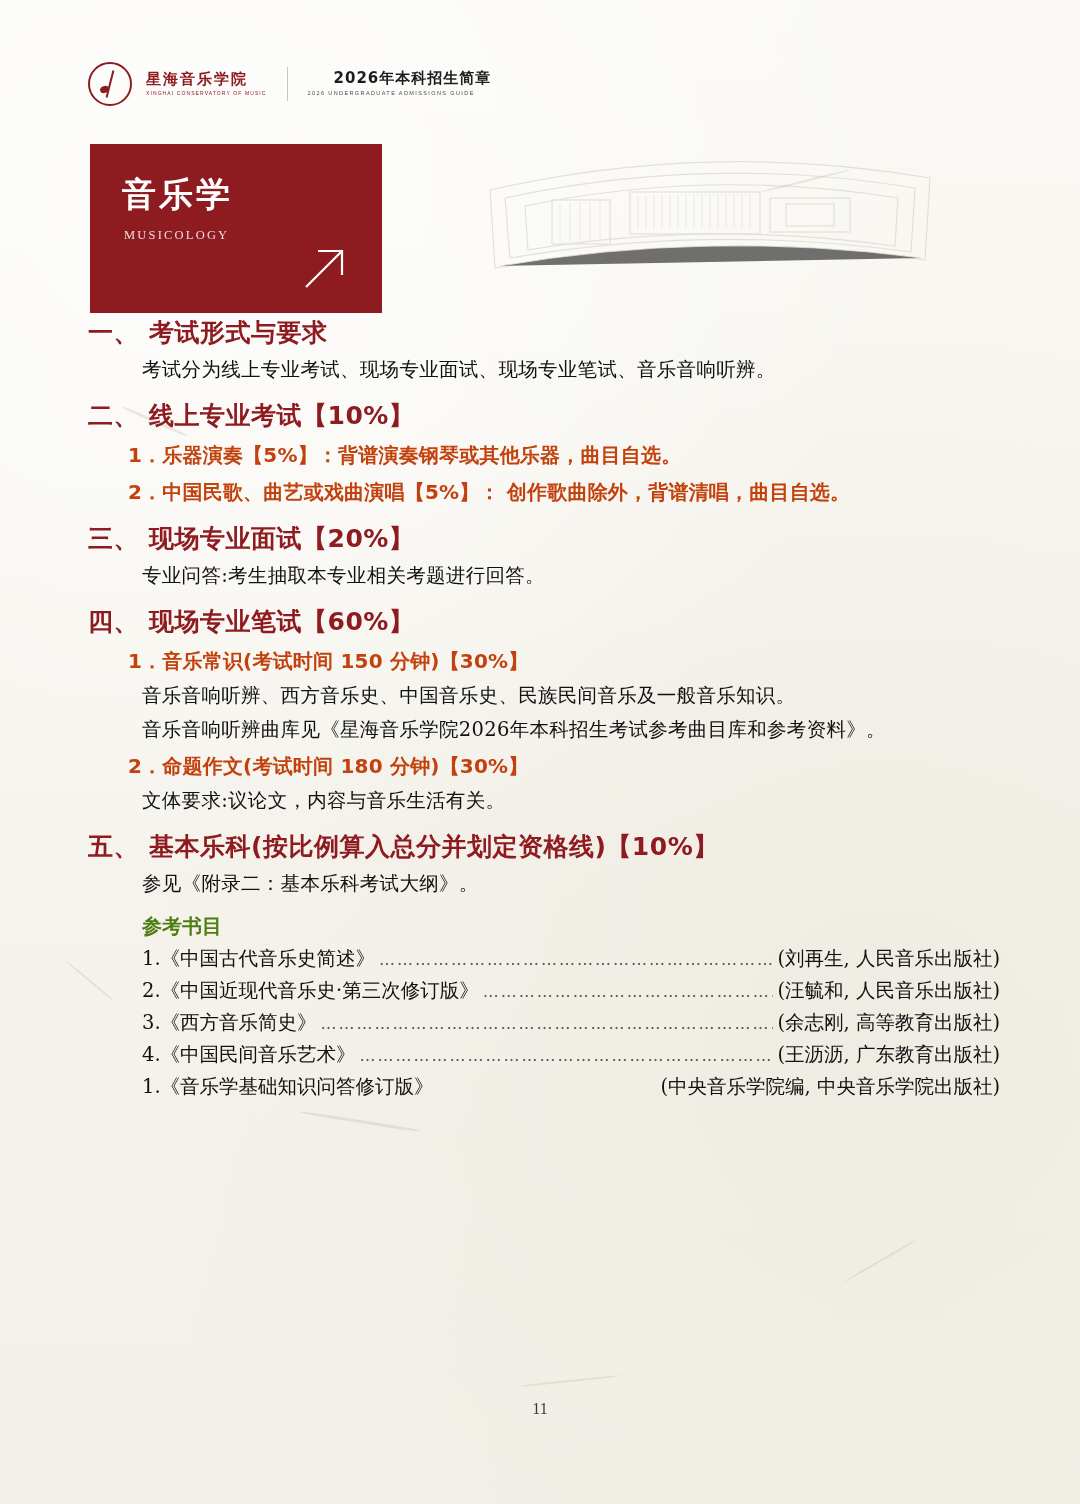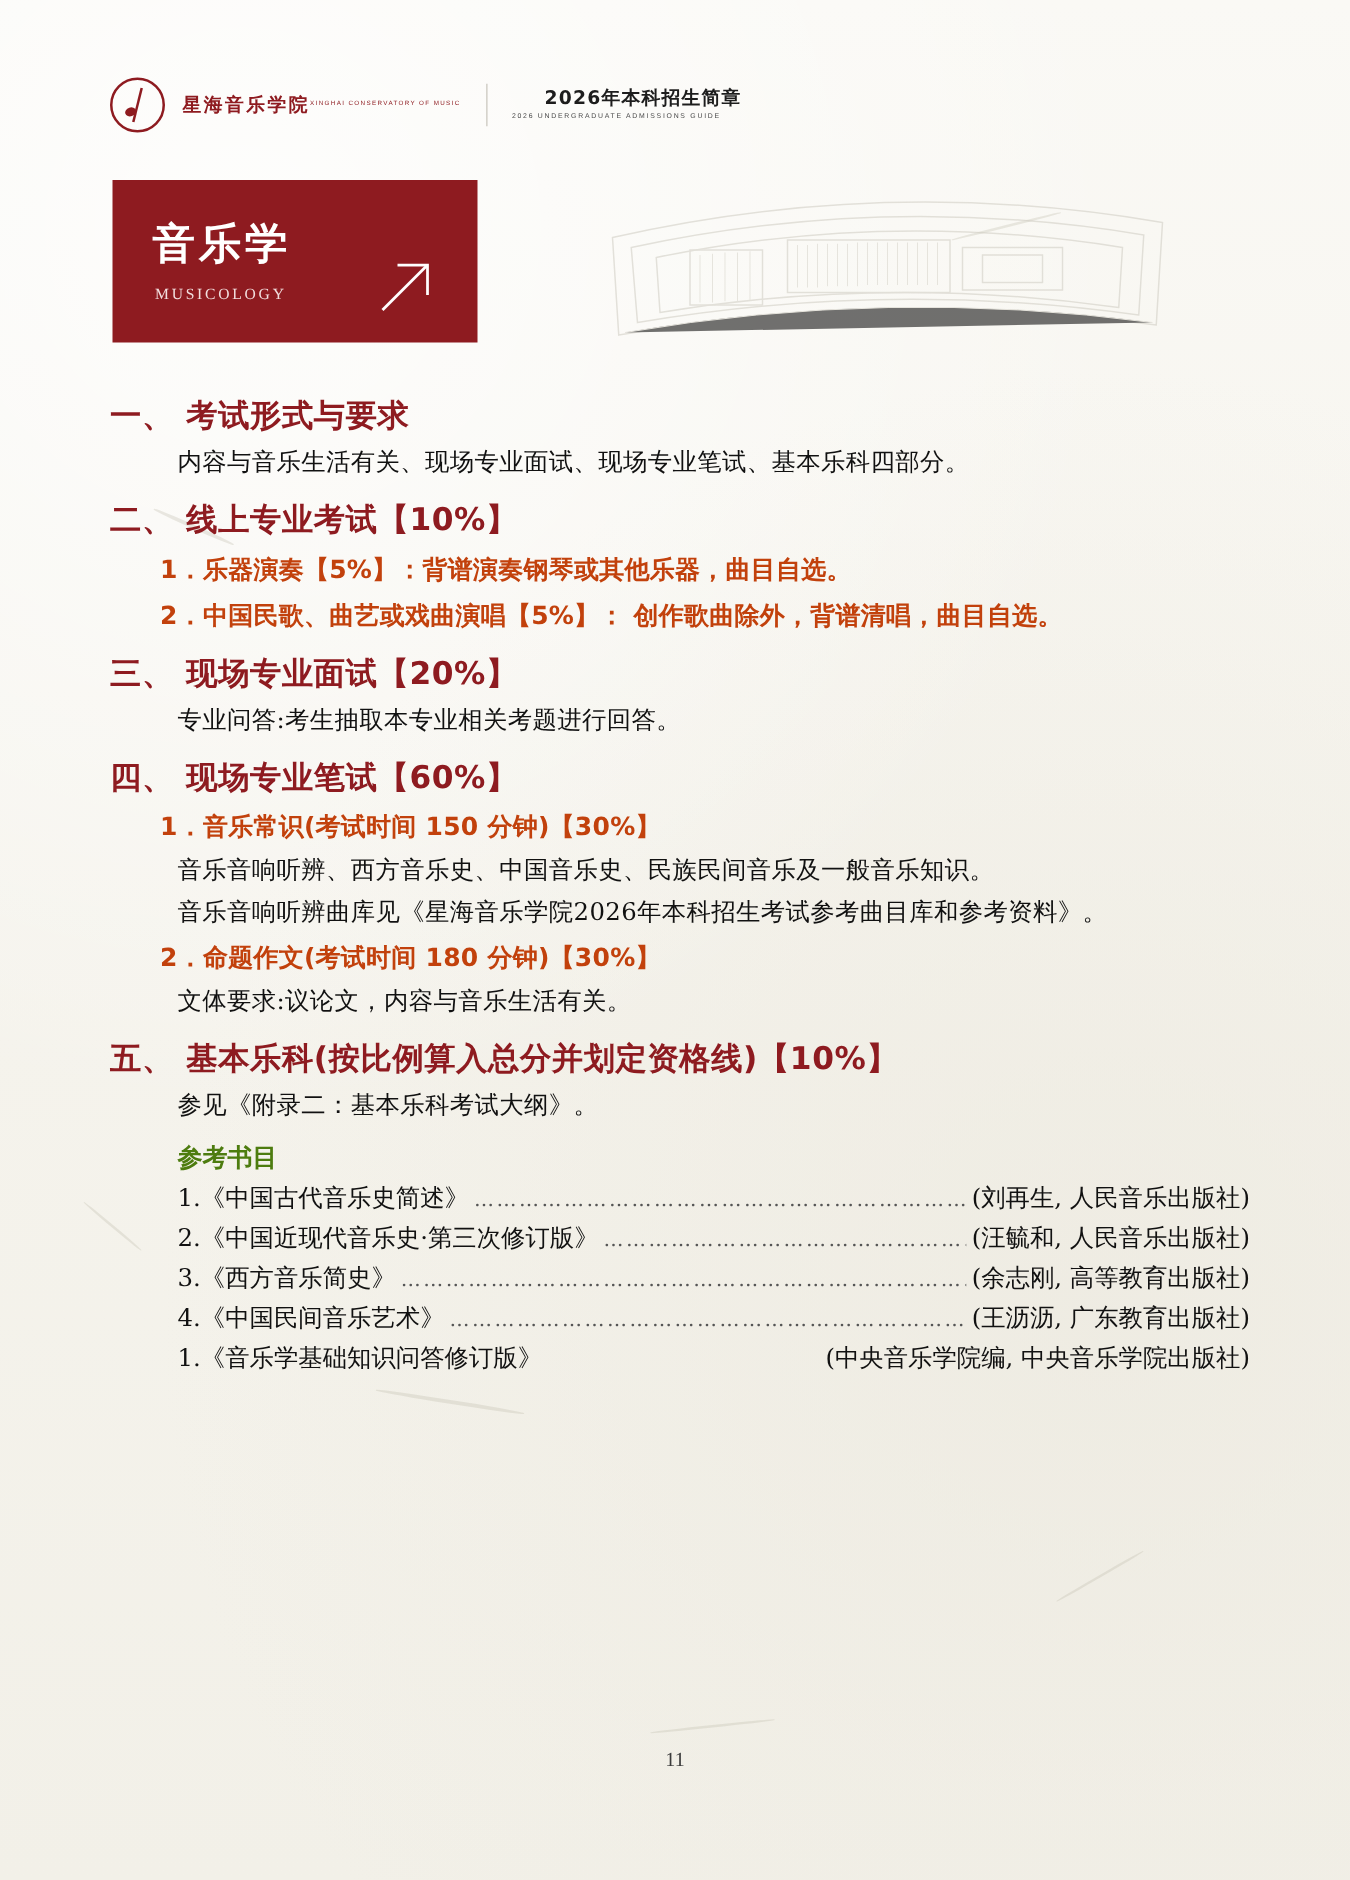--- a/index.html
+++ b/index.html
@@ -61,21 +61,21 @@
     left: 10px;
     top: 22px;
     width: 9px;
     height: 7px;
     background: #8e1b20;
     border-radius: 50%;
     transform: rotate(-18deg);
   }
   .logo-words {
     display: flex;
-    flex-direction: row;
+    flex-direction: column;
     justify-content: center;
     line-height: 1;
   }
   .logo-cn {
     font-size: 15px;
     font-weight: bold;
     color: #8e1b20;
     letter-spacing: 2px;
     font-family: "DejaVu Serif", serif;
   }
@@ -113,21 +113,21 @@
     margin-top: 5px;
     font-family: "Liberation Sans", sans-serif;
   }
 
   
   .hero {
     position: absolute;
     top: 144px;
     left: 90px;
     width: 292px;
-    height: 130px;
+    height: 169px;
     background: #8e1b20;
     color: #fff;
   }
   .hero-cn {
     position: absolute;
     left: 32px;
     top: 28px;
     font-size: 34px;
     font-weight: bold;
     letter-spacing: 3px;
@@ -288,21 +288,21 @@
     </g>
   </svg>
 </div>
 
 <div class="content">
 
   <div class="sec">
     <span class="num">一、</span>
     <span>考试形式与要求</span>
   </div>
-  <div class="para">内容与音乐生活有关、现场专业面试、现场专业笔试、基本乐科四部分。</div>
+  <div class="para">考试分为线上专业考试、现场专业面试、现场专业笔试、音乐音响听辨。</div>
 
   <div class="sec">
     <span class="num">二、</span>
     <span>线上专业考试【10%】</span>
   </div>
   <div class="item">1．乐器演奏【5%】：背谱演奏钢琴或其他乐器，曲目自选。</div>
   <div class="item">2．中国民歌、曲艺或戏曲演唱【5%】： 创作歌曲除外，背谱清唱，曲目自选。</div>
 
   <div class="sec">
     <span class="num">三、</span>

